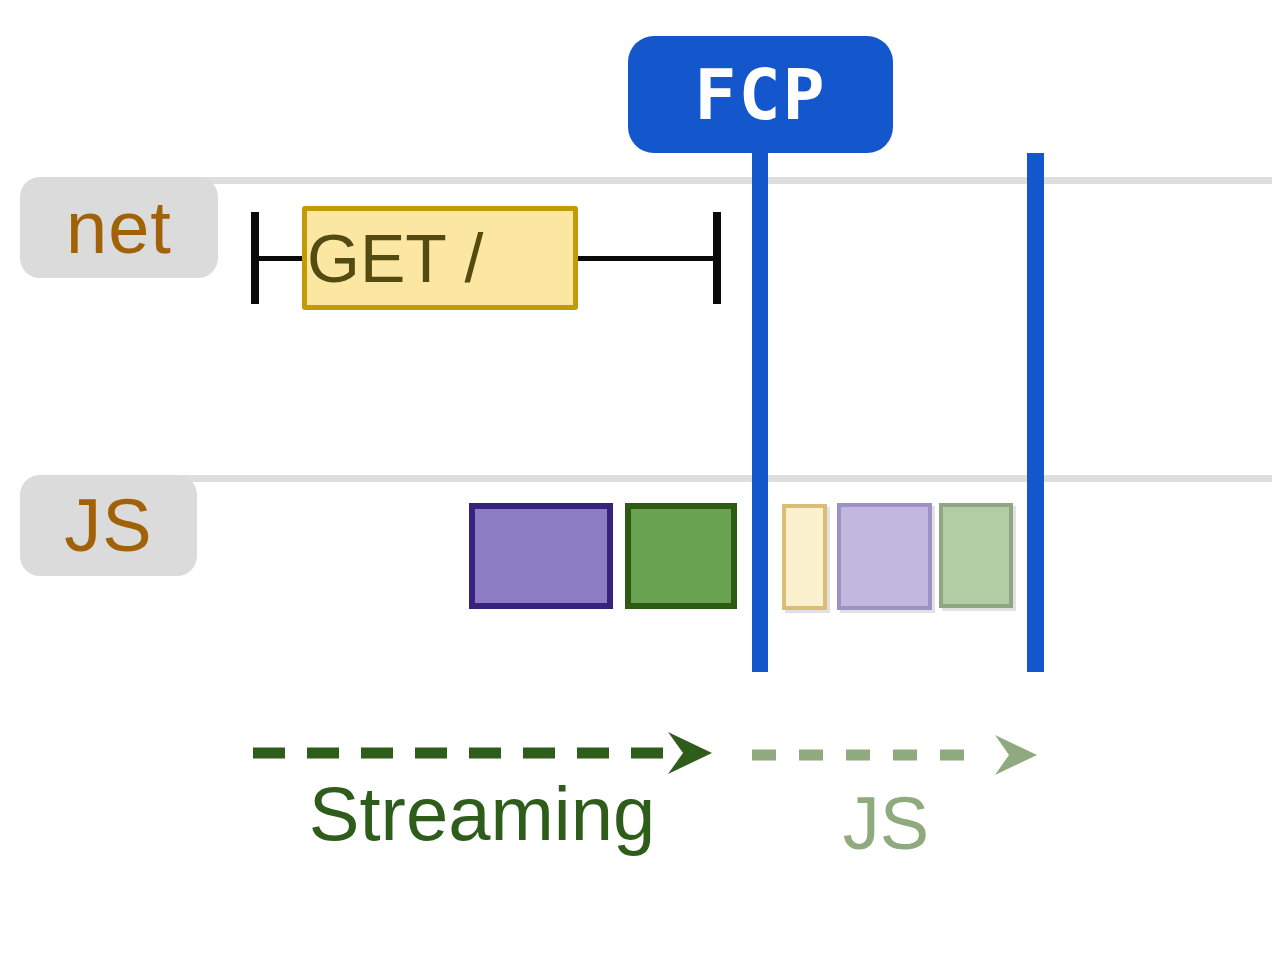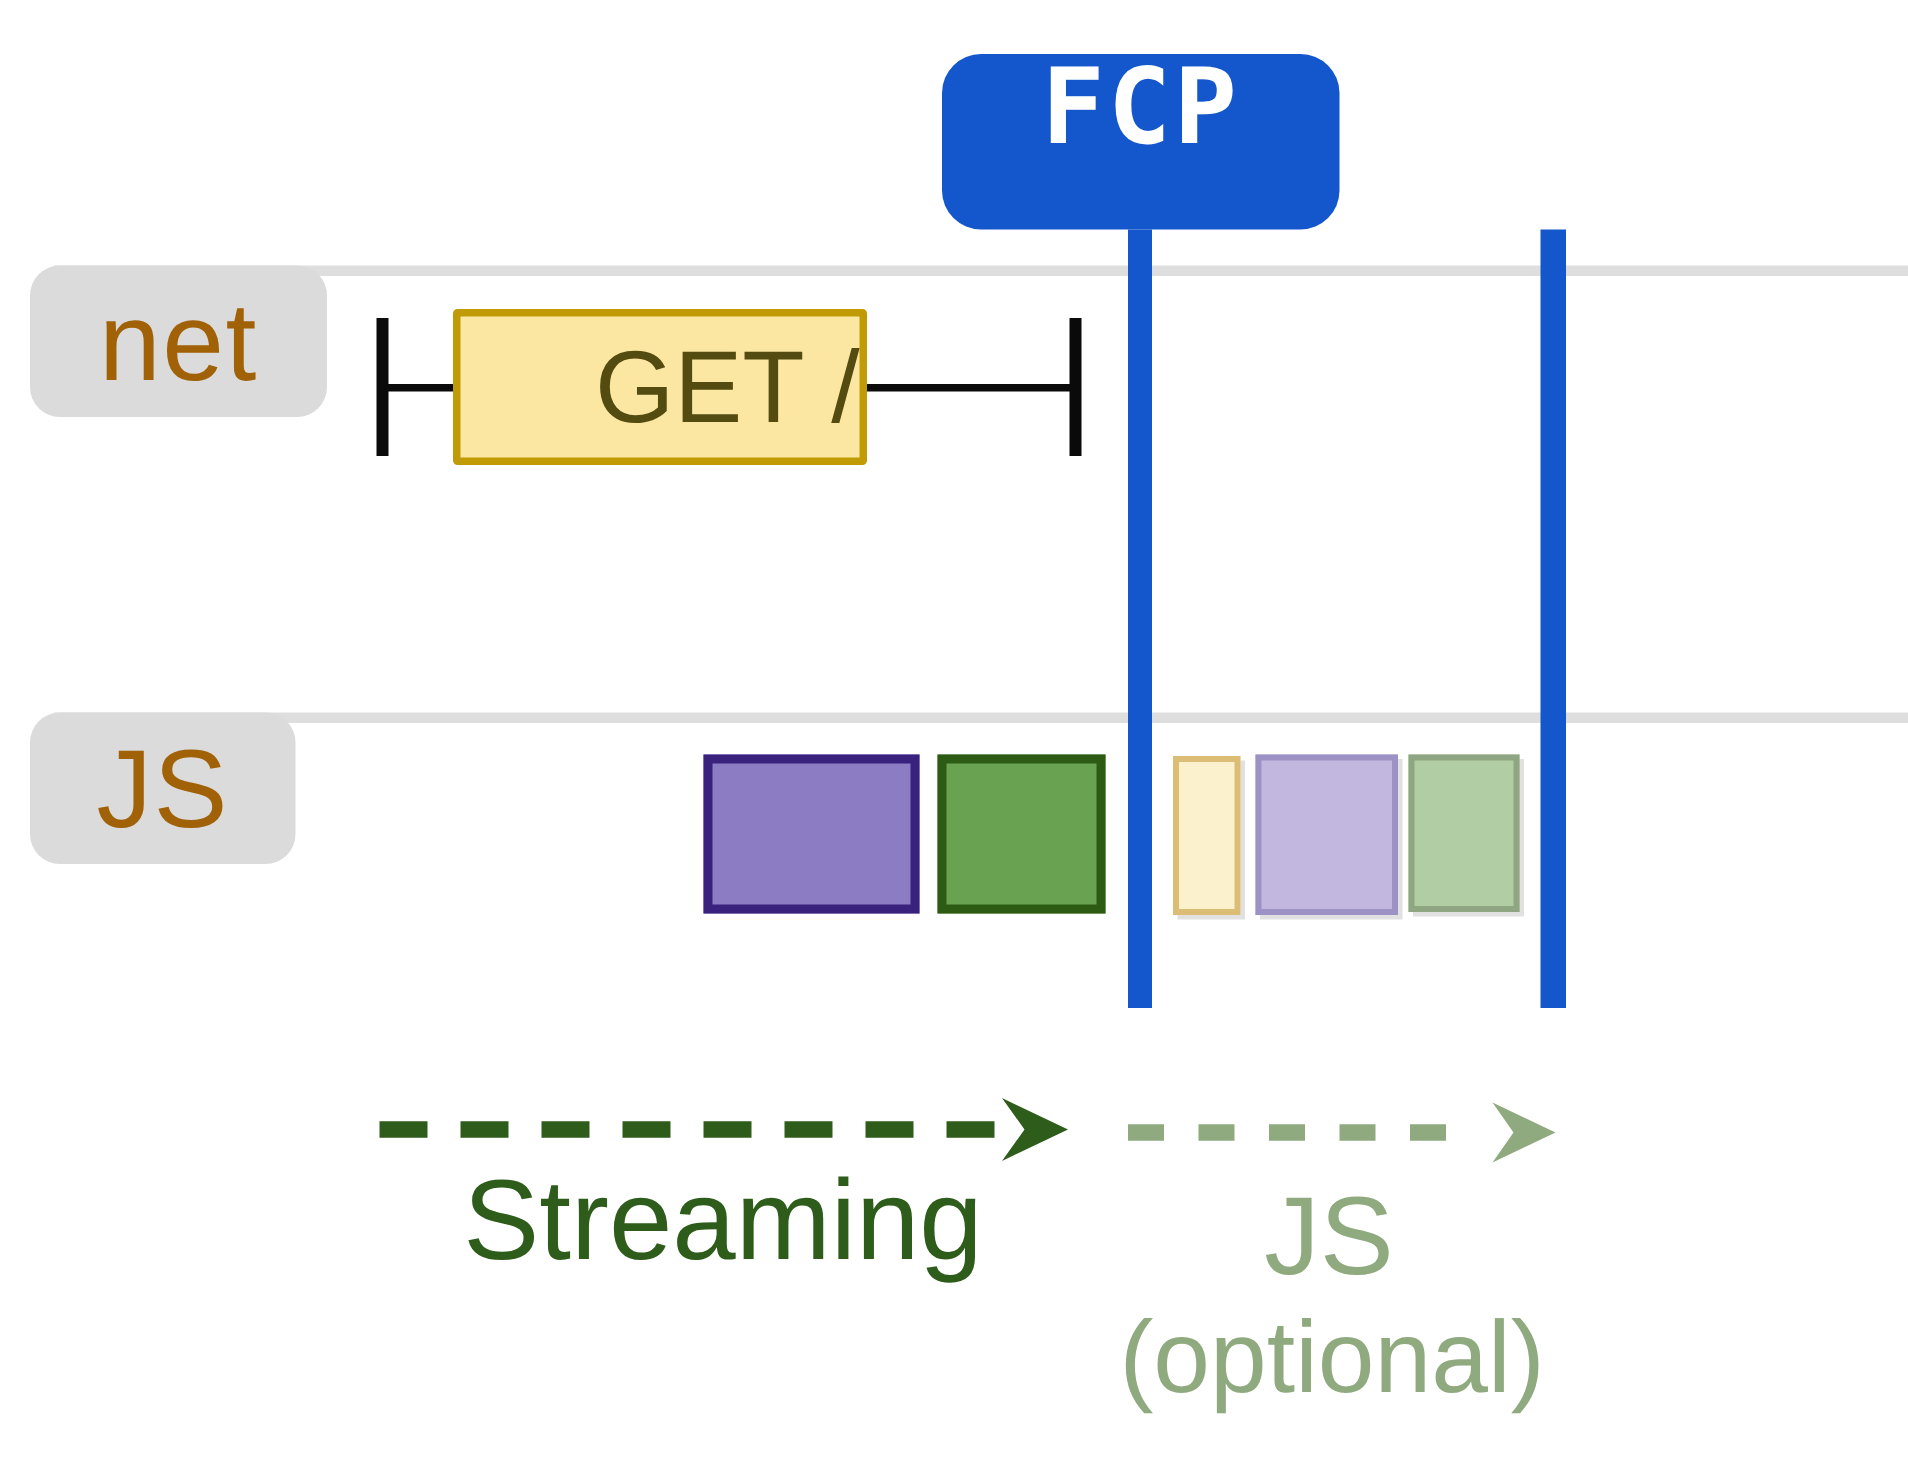--- a/index.html
+++ b/index.html
@@ -15,35 +15,35 @@
     position:absolute;left:20px;width:198px;height:101px;background:#DBDBDB;
     border-radius:20px;display:flex;align-items:center;justify-content:center;
   }
   .lane-tab .lane-label{
     font-size:74px;line-height:1;color:#a16207;letter-spacing:1px;
   }
 
   
   .marker-badge{
     position:absolute;background:#1457CC;border-radius:26px;
-    display:flex;justify-content:center;
+    display:flex;align-items:center;justify-content:center;
   }
   .marker-badge .marker-label{
     font-family:"DejaVu Sans Mono",monospace;font-weight:bold;
     color:#ffffff;font-size:70px;line-height:1;letter-spacing:2px;
   }
   .marker-stem{position:absolute;background:#1457CC;}
 
   
   .tick{position:absolute;width:8px;background:#0a0a0a;}
   .req-line{position:absolute;height:5px;background:#0a0a0a;}
   .req-box{
     position:absolute;left:302px;top:206px;width:276px;height:104px;
     background:#FBE7A2;border:5px solid #C09B06;border-radius:3px;
-    box-sizing:border-box;display:flex;align-items:center;justify-content:flex-end;
+    box-sizing:border-box;display:flex;align-items:center;justify-content:flex-start;
   }
   .req-box .req-label{font-size:68px;line-height:1;color:#544B10;}
 
   
   .js-seg{position:absolute;box-sizing:border-box;border-style:solid;}
   .js-seg.pale{box-shadow:3px 3px 0 rgba(90,90,90,0.18);}
 
   
   .anno-label{
     position:absolute;transform:translateX(-50%);white-space:nowrap;line-height:1;
@@ -89,15 +89,14 @@
     <polygon points="467,25 423,4 438,25 423,46" fill="#2E5C1B"></polygon>
   </svg>
 
   <svg class="abs" style="left:744px;top:728px;" width="310" height="56" viewBox="0 0 310 56">
     <line x1="8" y1="27" x2="242" y2="27" stroke-width="11" stroke-dasharray="24 23" stroke="#8FAA7E"></line>
     <polygon points="293,27 251,7 265,27 251,47" fill="#8FAA7E"></polygon>
   </svg>
 
   <div class="anno-label" style="left: 482px; top: 776px; font-size: 76px; color: rgb(46, 92, 27);">Streaming</div>
   <div class="anno-label" style="left: 886px; top: 787px; font-size: 74px; color: rgb(143, 170, 126);">JS</div>
-  <div class="anno-label" style="left: 888px; top: 871px; font-size: 68px; color: rgb(143, 170, 126);">(optional)</div>
 
 </div>
 
 </body></html>

